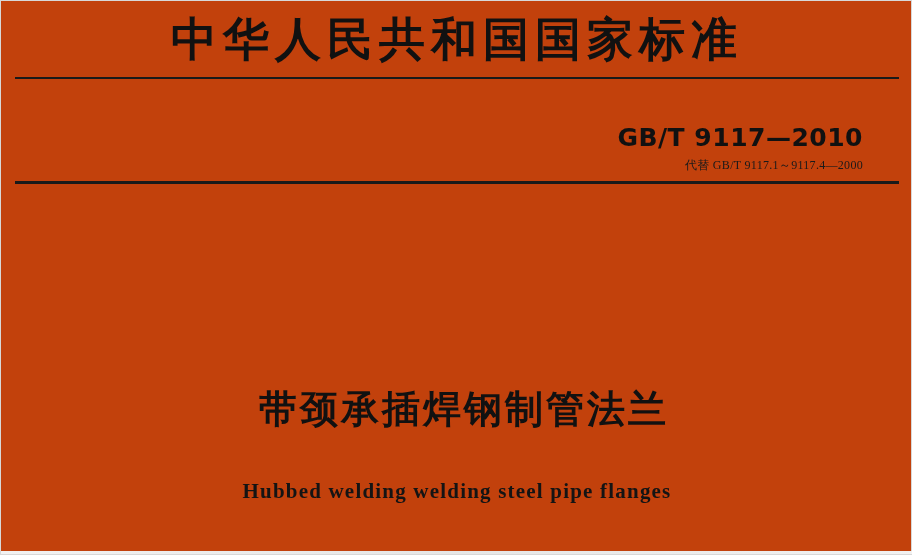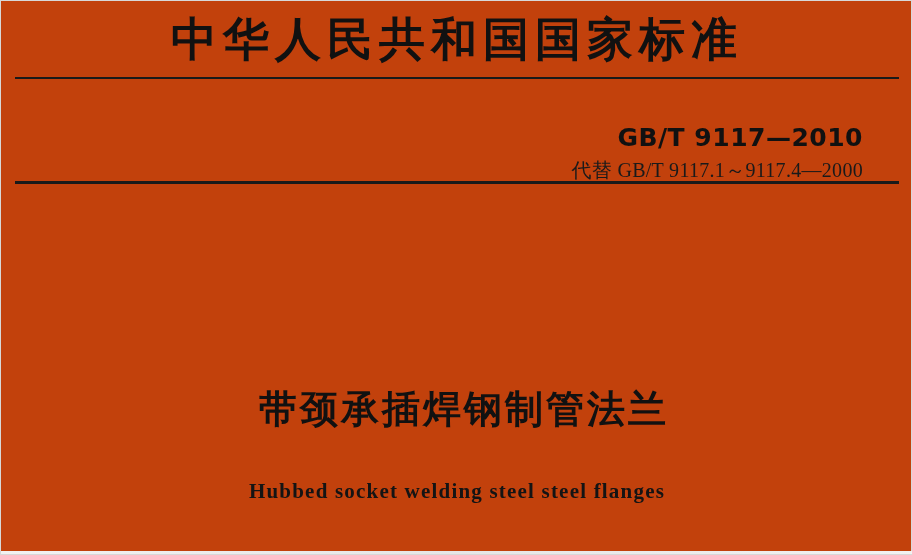--- a/index.html
+++ b/index.html
@@ -67,21 +67,21 @@
     font-family: "DejaVu Sans", sans-serif;
     font-weight: bold;
     font-size: 25px;
     color: #111111;
     line-height: 1.1;
     letter-spacing: 0.5px;
   }
   .std-replaces {
     margin-top: 5px;
     font-family: "Liberation Serif", serif;
-    font-size: 20px;
+    font-size: 12px;
     color: #1a1a1a;
     letter-spacing: 0.3px;
   }
 
   
   .title-cn {
     position: absolute;
     top: 383px;
     left: 0;
     width: 912px;
@@ -131,17 +131,17 @@
 
   <div class="std-number-block">
     <div class="std-number">GB/T 9117—2010</div>
     <div class="std-replaces">代替 GB/T 9117.1～9117.4—2000</div>
   </div>
 
   <div class="rule-bottom"></div>
 
   <div class="title-cn">带颈承插焊钢制管法兰</div>
 
-  <div class="title-en">Hubbed socket welding steel steel flanges</div>
+  <div class="title-en">Hubbed welding welding steel pipe flanges</div>
 
   <div class="scan-edge"></div>
 
 </div>
 
 </body></html>

